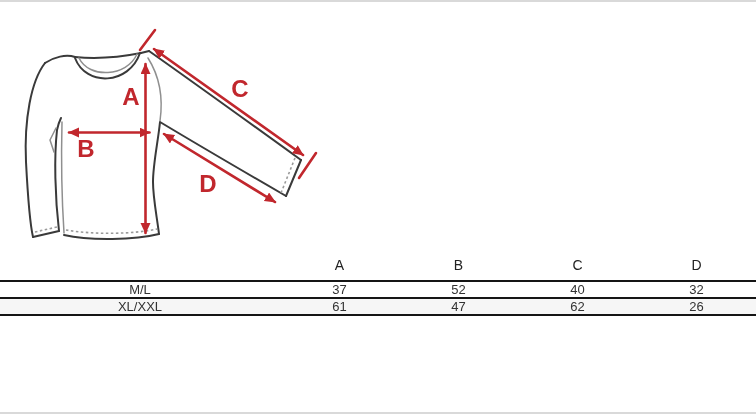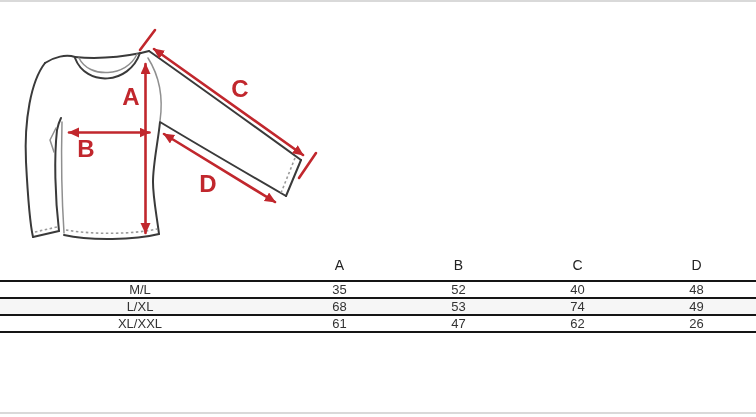--- a/index.html
+++ b/index.html
@@ -150,31 +150,24 @@
         <th class="col-size"></th>
         <th class="col-val">A</th>
         <th class="col-val">B</th>
         <th class="col-val">C</th>
         <th class="col-val">D</th>
       </tr>
     </thead>
     <tbody>
       <tr>
         <td>M/L</td>
-        <td>35</td>
+        <td>37</td>
         <td>52</td>
         <td>40</td>
-        <td>48</td>
-      </tr>
-      <tr>
-        <td>L/XL</td>
-        <td>68</td>
-        <td>53</td>
-        <td>74</td>
-        <td>49</td>
+        <td>32</td>
       </tr>
       <tr>
         <td>XL/XXL</td>
         <td>61</td>
         <td>47</td>
         <td>62</td>
         <td>26</td>
       </tr>
     </tbody>
   </table>

